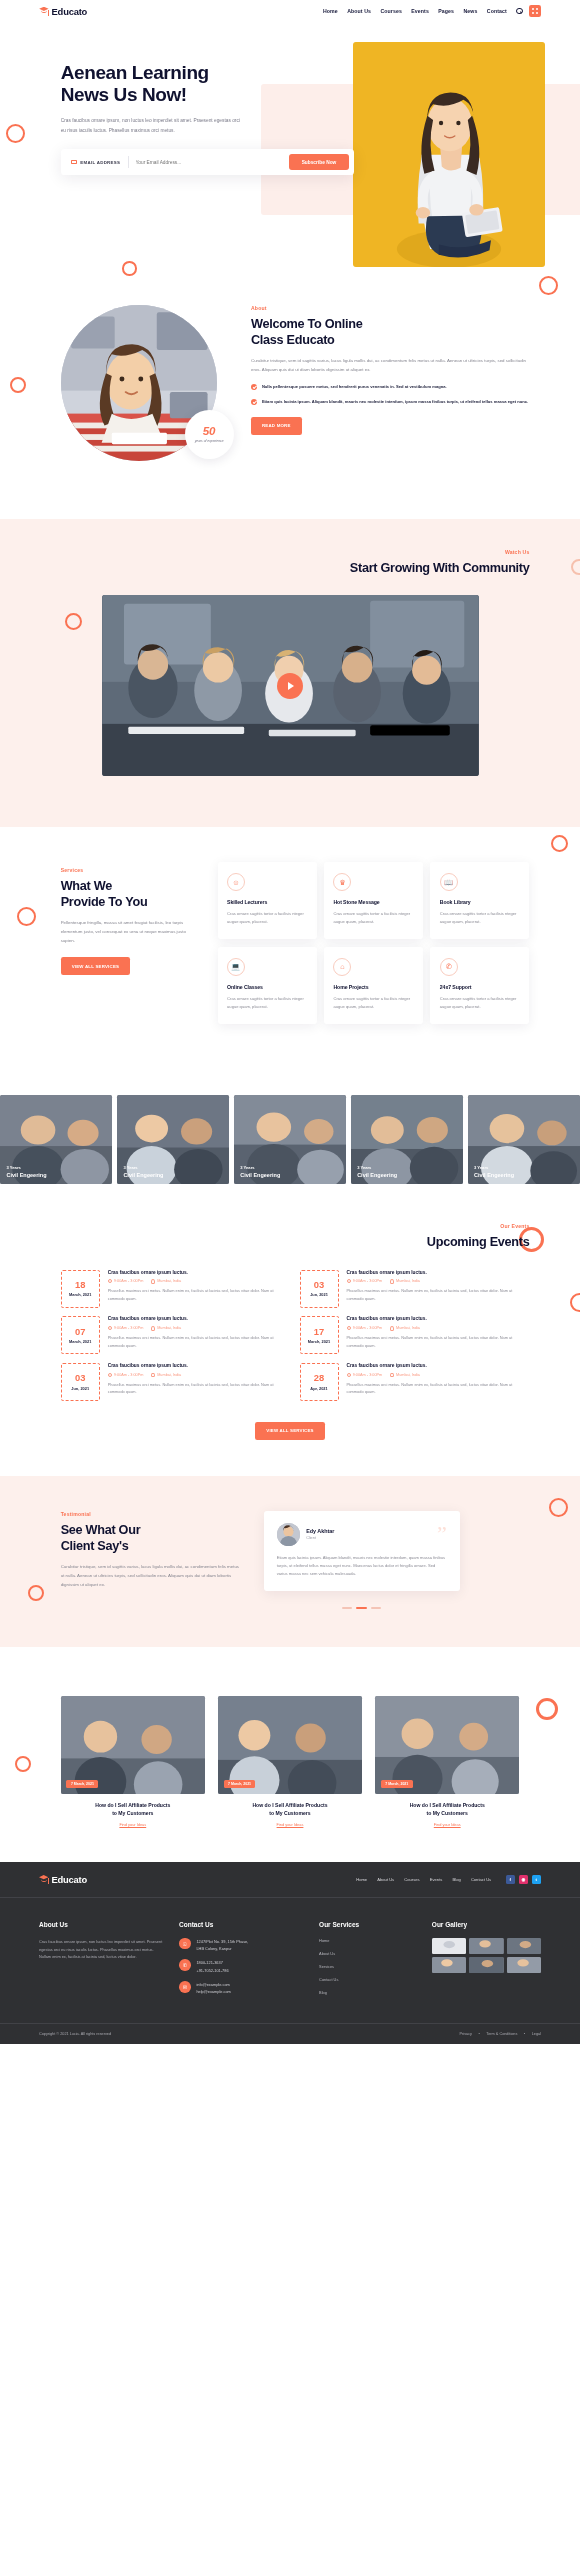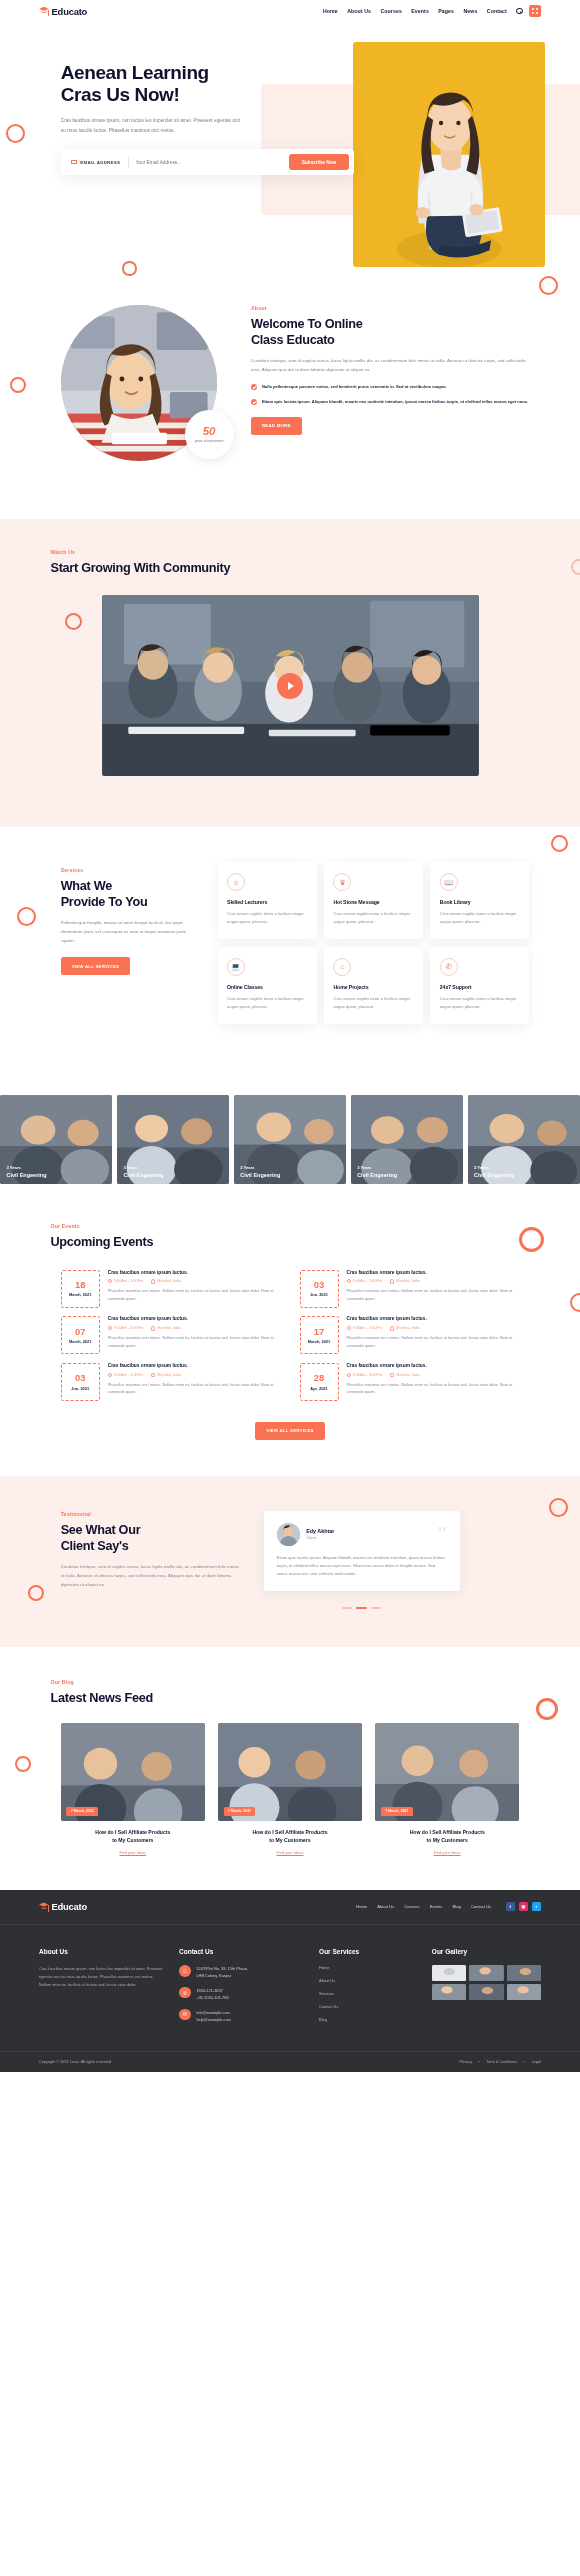--- a/index.html
+++ b/index.html
@@ -60,21 +60,21 @@
   .h2 { font-size:12.7px; line-height:1.28; font-weight:bold; color:#101230; margin-top:5.1px; letter-spacing:-0.3px;}
   .body-sm { font-size:4.4px; line-height:2.0; color:#85858f; margin-top:8.7px; }
   .feat { display:flex; gap:4.4px; margin-top:8px; }
   .check { width:6.5px; height:6.5px; border-radius:50%; background:#fa7252; flex:none; position:relative; margin-top:0.7px;}
   .check::after { content:""; position:absolute; width:2.5px; height:1.3px; border-left:0.8px solid #fff; border-bottom:0.8px solid #fff; transform:rotate(-45deg); top:2.2px; left:1.9px;}
   .feat-t { font-size:4.1px; line-height:1.75; font-weight:bold; color:#22243f; }
   .btn-o { display:inline-block; background:#fa7252; color:#fff; font-size:4.4px; font-weight:bold; padding:6.5px 11px; border-radius:2.2px; margin-top:11.6px; border:none; cursor:pointer; letter-spacing:0.2px; font-family:inherit;}
 
   
   .community { background:#fdf0ec; padding:30.5px 0 51px; position:relative; margin-top:14.5px;}
-  .center { text-align:left; }
+  .center { text-align:right; }
   .vid-wrap { width:377px; height:181px; margin:19px auto 0; border-radius:2.9px; overflow:hidden; position:relative; background:#55606e;}
   .play { position:absolute; left:50%; top:50%; transform:translate(-50%,-50%); width:26px; height:26px; border-radius:50%; background:#fa7252; display:flex; align-items:center; justify-content:center;}
   .play::after { content:""; border-left:6.5px solid #fff; border-top:4px solid transparent; border-bottom:4px solid transparent; margin-left:2.2px;}
 
   
   .services { padding:35px 0 29px; position:relative; }
   .srv-in { display:flex; gap:19px; padding-left:10.2px; }
   .srv-left { width:138px; flex:none; padding-top:4.4px;}
   .srv-grid { display:grid; grid-template-columns:repeat(3,1fr); gap:7.3px; flex:1;}
   .card { background:#fff; border-radius:2.9px; box-shadow:0 2.2px 11.6px rgba(30,20,60,0.07); padding:11px 9.4px 13px; }
@@ -185,21 +185,21 @@
   </div>
 
   <div class="hero">
     <div class="hero-bg"></div>
     <div class="ring" style="left:5.8px;top:102px;width:19px;height:19px;border-width:2.9px;"></div>
     <div class="ring" style="left:122px;top:239px;width:14.5px;height:14.5px;border-width:2.2px;"></div>
     <div class="hero-inner container">
       <div class="hero-left">
         <div class="hero-h1">
           <span>Aenean Learning</span><br>
-          <span>Cras Us Now!</span>
+          <span>News Us Now!</span>
         </div>
         <div class="hero-p">Cras faucibus ornare ipsum, non luctus leo imperdiet sit amet. Praesent egestas orci eu risus iaculis luctus. Phasellus maximus orci metus.</div>
         <div class="hero-form">
           <span class="mail-ic"></span>
           <span class="form-label">EMAIL ADDRESS</span>
           <span class="form-div"></span>
           <input class="form-input" placeholder="Your Email Address..." style="">
           <button class="btn-sub">Subscribe Now</button>
         </div>
       </div>
@@ -615,24 +615,20 @@
           <span class="dt on"></span>
           <span class="dt"></span>
         </div>
       </div>
     </div>
   </div>
 
   <div class="blog">
     <div class="ring" style="right:22px;top:51px;width:22px;height:22px;border-width:3.6px;"></div>
     <div class="ring" style="left:14.5px;top:109px;width:16px;height:16px;border-width:2.2px;"></div>
-    <div class="container center">
-      <div class="eyebrow">Our Blog</div>
-      <div class="h2">Latest News Feed</div>
-    </div>
     <div class="container">
       <div class="blog-grid">
         <div>
           <div class="bimg">
             <svg viewBox="0 0 190 135" width="100%" height="98" preserveAspectRatio="none">
               <rect width="190" height="135" fill="#828a97"></rect>
                 <rect y="86" width="190" height="49" fill="#5d6672"></rect>
               <circle cx="52" cy="56" r="22" fill="#e7c29d"></circle>
                 <ellipse cx="52" cy="118" rx="34" ry="34" fill="#3f4854"></ellipse>
               <circle cx="126" cy="60" r="20" fill="#d0a783"></circle>

